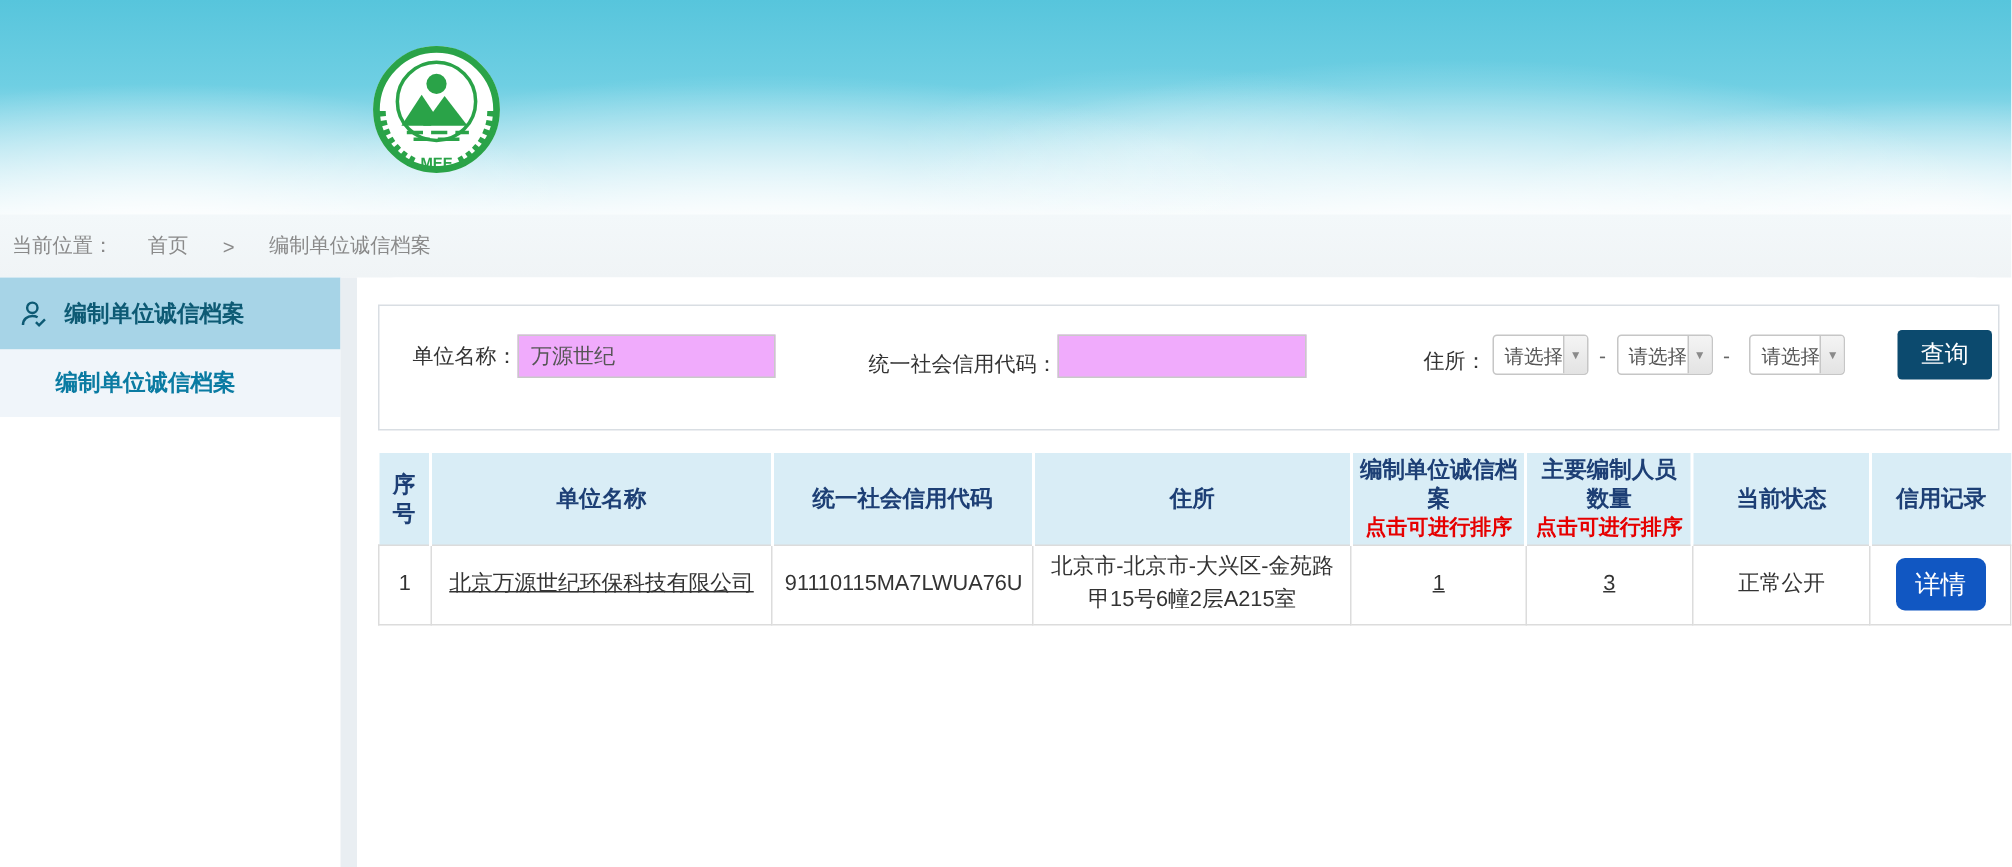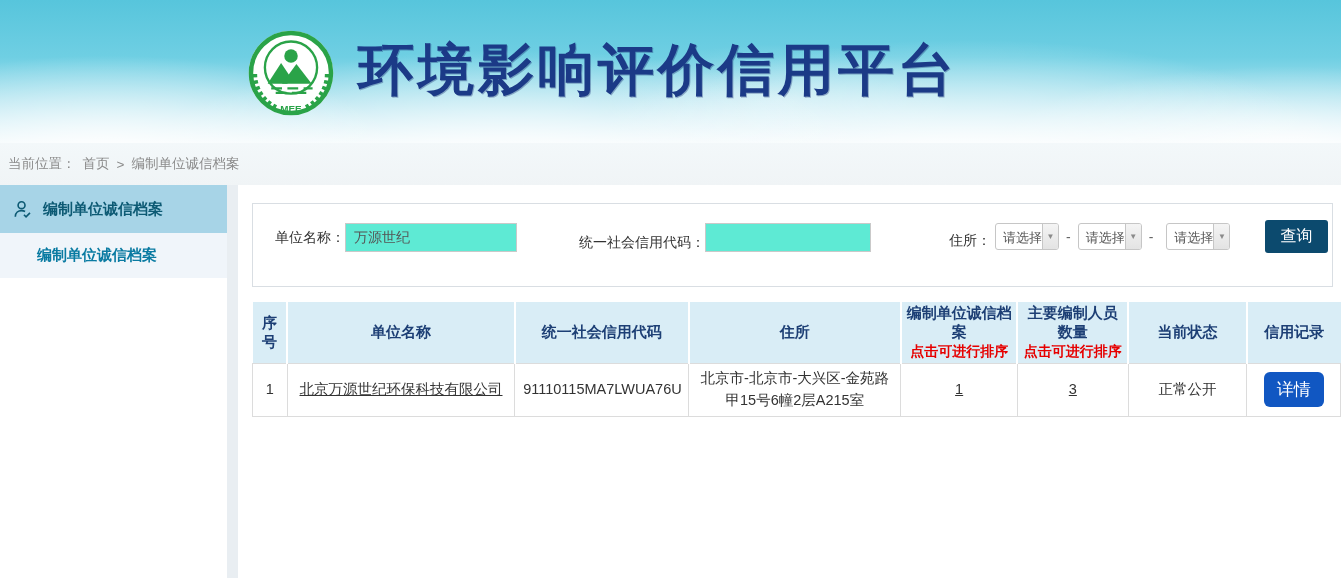--- a/index.html
+++ b/index.html
@@ -19,21 +19,21 @@
   }
   .logo { width:90px; height:90px; flex:0 0 auto; margin-top:2px; }
   .site-title {
     margin-left:22px; font-size:56px; font-weight:900; color:#1b3a87;
     letter-spacing:4px; white-space:nowrap; margin-top:-2px;
     text-shadow:1px 1px 0 rgba(20,40,110,.35);
   }
 
   
   .breadcrumb {
-    height:42px; display:flex; align-items:center; gap:7px;
+    height:42px; display:flex; align-items:center; gap:23px;
     padding-left:8px; font-size:13.5px; color:#8a8a8a;
     background:linear-gradient(180deg,#f3f8fa 0%,#f0f4f6 100%);
   }
   .breadcrumb .link { color:#8a8a8a; cursor:pointer; }
 
   
   .page { display:flex; align-items:stretch; height:393px; }
   .sidebar { width:227px; flex:0 0 auto; background:#fff; }
   .side-item-active {
     height:48px; background:#a7d4e7; color:#0d5a74; font-weight:bold;
@@ -51,21 +51,21 @@
   .main { flex:1; padding:18px 0 0 14px; background:#fff;border-radius:25px; }
 
   .search-panel {
     border:1px solid #d9dee3; margin-right:8px; height:84px;
     display:flex; align-items:flex-start; padding:19px 14px 0 22px; position:relative;
   }
   .field { display:flex; align-items:center; }
   .field .lbl { font-size:14px; color:#333; white-space:nowrap; }
   .txt-input {
     height:29px; border:1px solid #c9c9c9; font-size:14px; color:#555;
-    padding:0 8px; outline:none; background:#5eead4;
+    padding:0 8px; outline:none; background:#f0abfc;
   }
   .f-unit .txt-input { width:172px; }
   .f-code { margin-left:62px;align-items:flex-end; }
   .f-code .txt-input { width:166px; }
   .f-addr { margin-left:78px; align-items:flex-end; }
   .f-addr .lbl { margin-top:5px; }
   .addr-grid { display:flex; flex-direction:row; gap:6px; margin-left:4px; }
   .addr-row { display:flex; align-items:center; }
   .sel {
     display:inline-flex; width:64px; height:27px; border:1px solid #c6c6c6;
@@ -114,21 +114,20 @@
     <path d="M33 89 A42 42 0 0 1 9 48" fill="none" stroke="#2aa348" stroke-width="7" stroke-dasharray="4 3.2"></path>
     <path d="M67 89 A42 42 0 0 0 91 48" fill="none" stroke="#2aa348" stroke-width="7" stroke-dasharray="4 3.2"></path>
     <circle cx="50" cy="44" r="29" fill="none" stroke="#2aa348" stroke-width="2.6"></circle>
     <circle cx="50" cy="31" r="7.5" fill="#2aa348"></circle>
     <path d="M24 62 L39 39 L49 54 L46 62 Z" fill="#2aa348"></path>
     <path d="M40 62 L56 40 L73 62 Z" fill="#2aa348"></path>
     <path d="M28 67 h12 m6 0 h12 m6 0 h10" stroke="#2aa348" stroke-width="2.6" fill="none"></path>
     <path d="M33 72 h12 m6 0 h16" stroke="#2aa348" stroke-width="2.6" fill="none"></path>
     <text x="50" y="93" text-anchor="middle" font-size="11" font-weight="bold" fill="#2aa348">MEE</text>
   </svg>
-  <h1 class="site-title">环境影响评价信用平台</h1>
 </header>
 
 <nav class="breadcrumb">
   <span>当前位置：</span>
   <span class="link">首页</span>
   <span>&gt;</span>
   <span>编制单位诚信档案</span>
 </nav>
 
 <div class="page">

